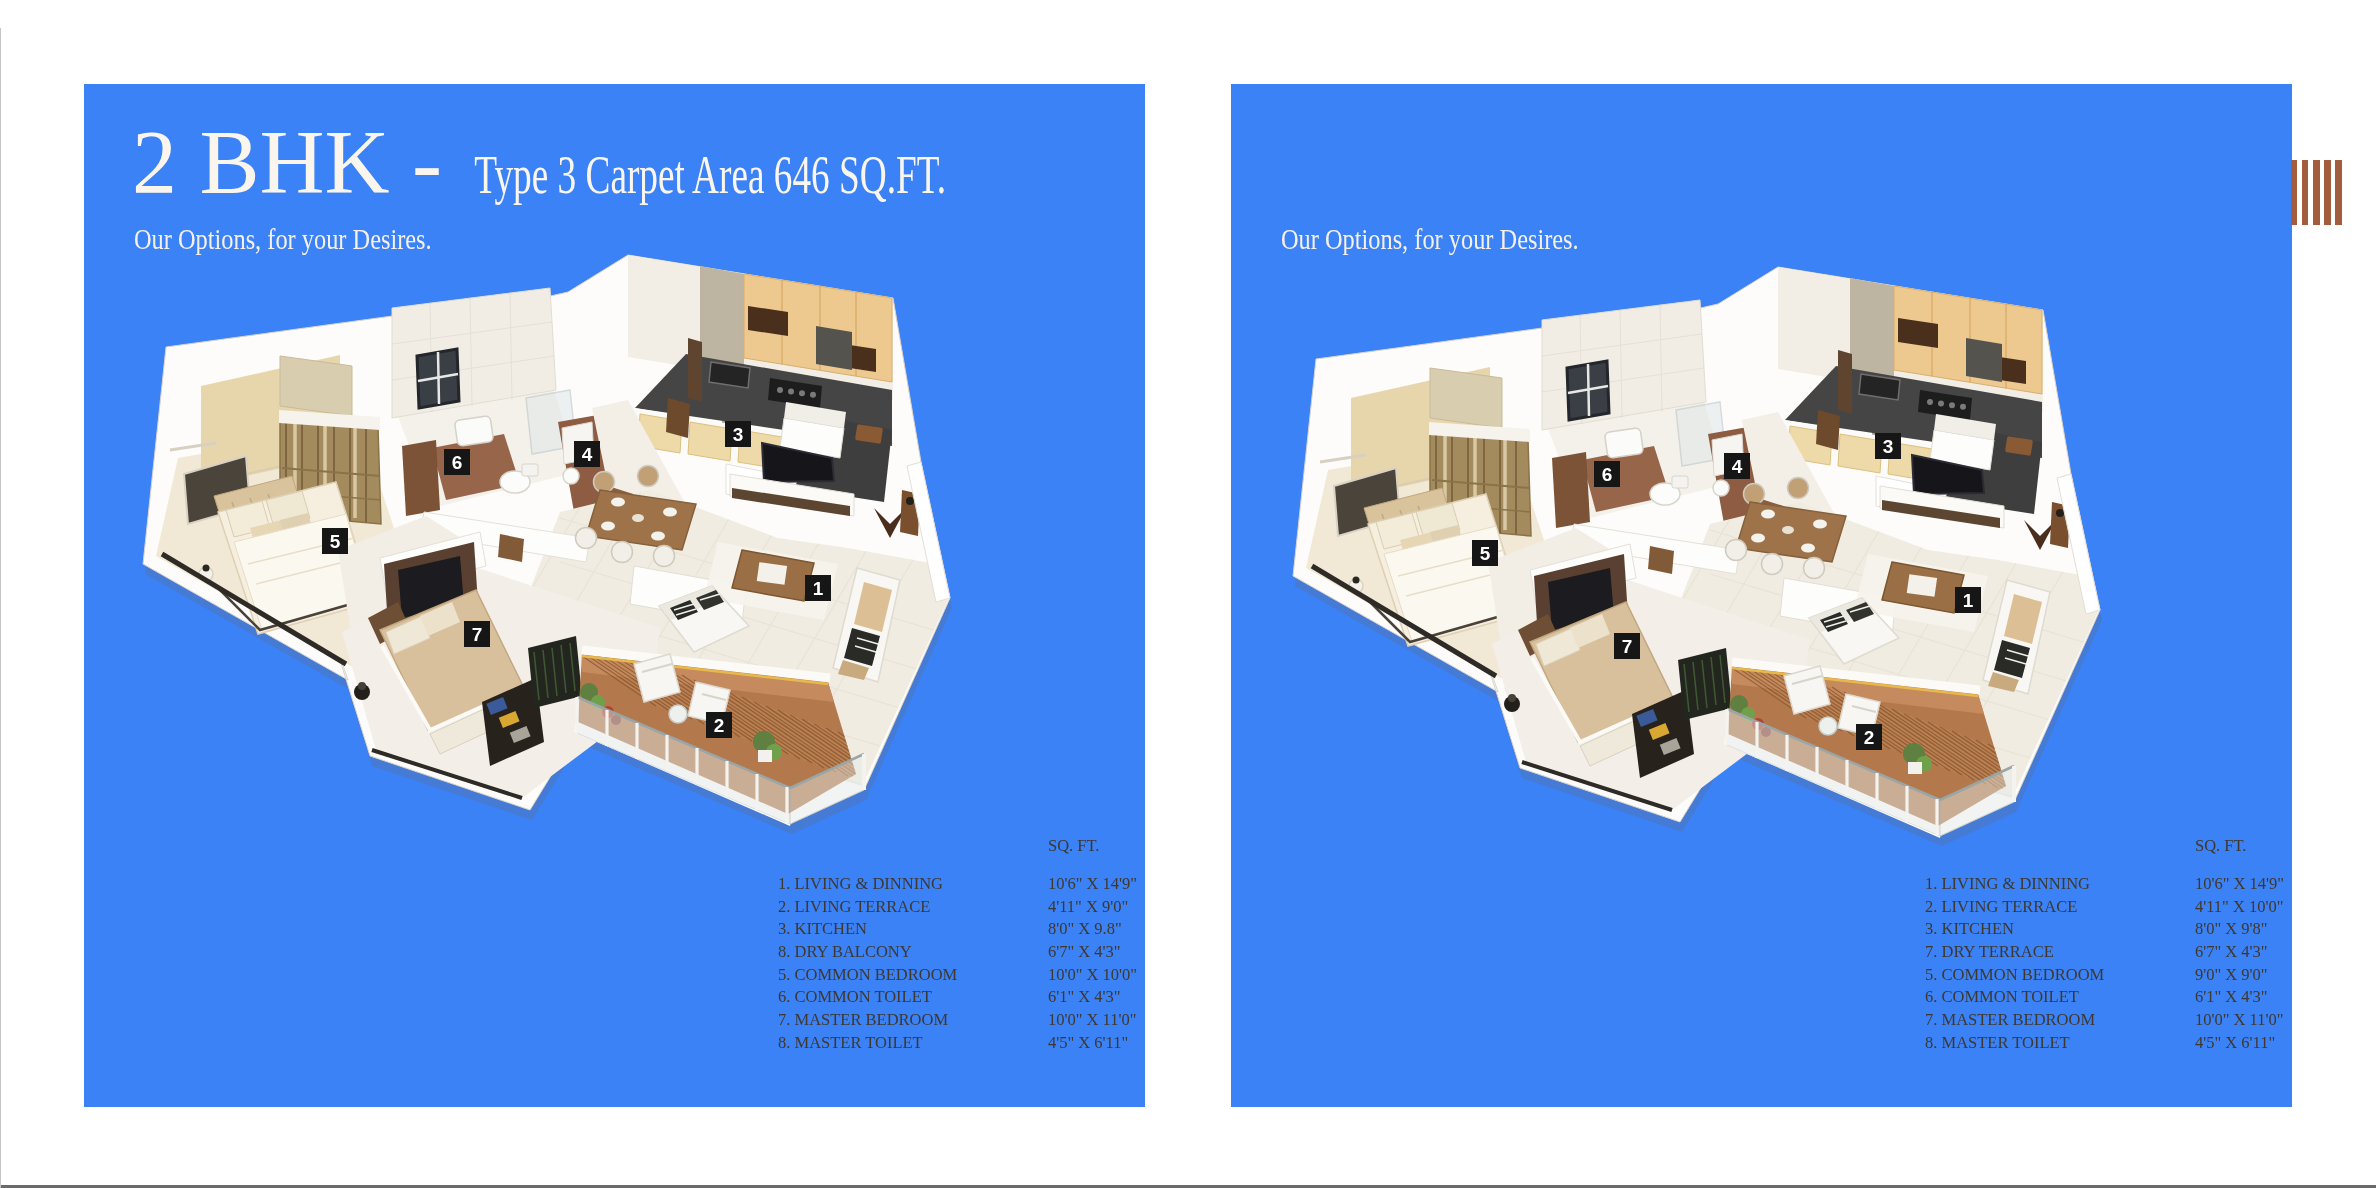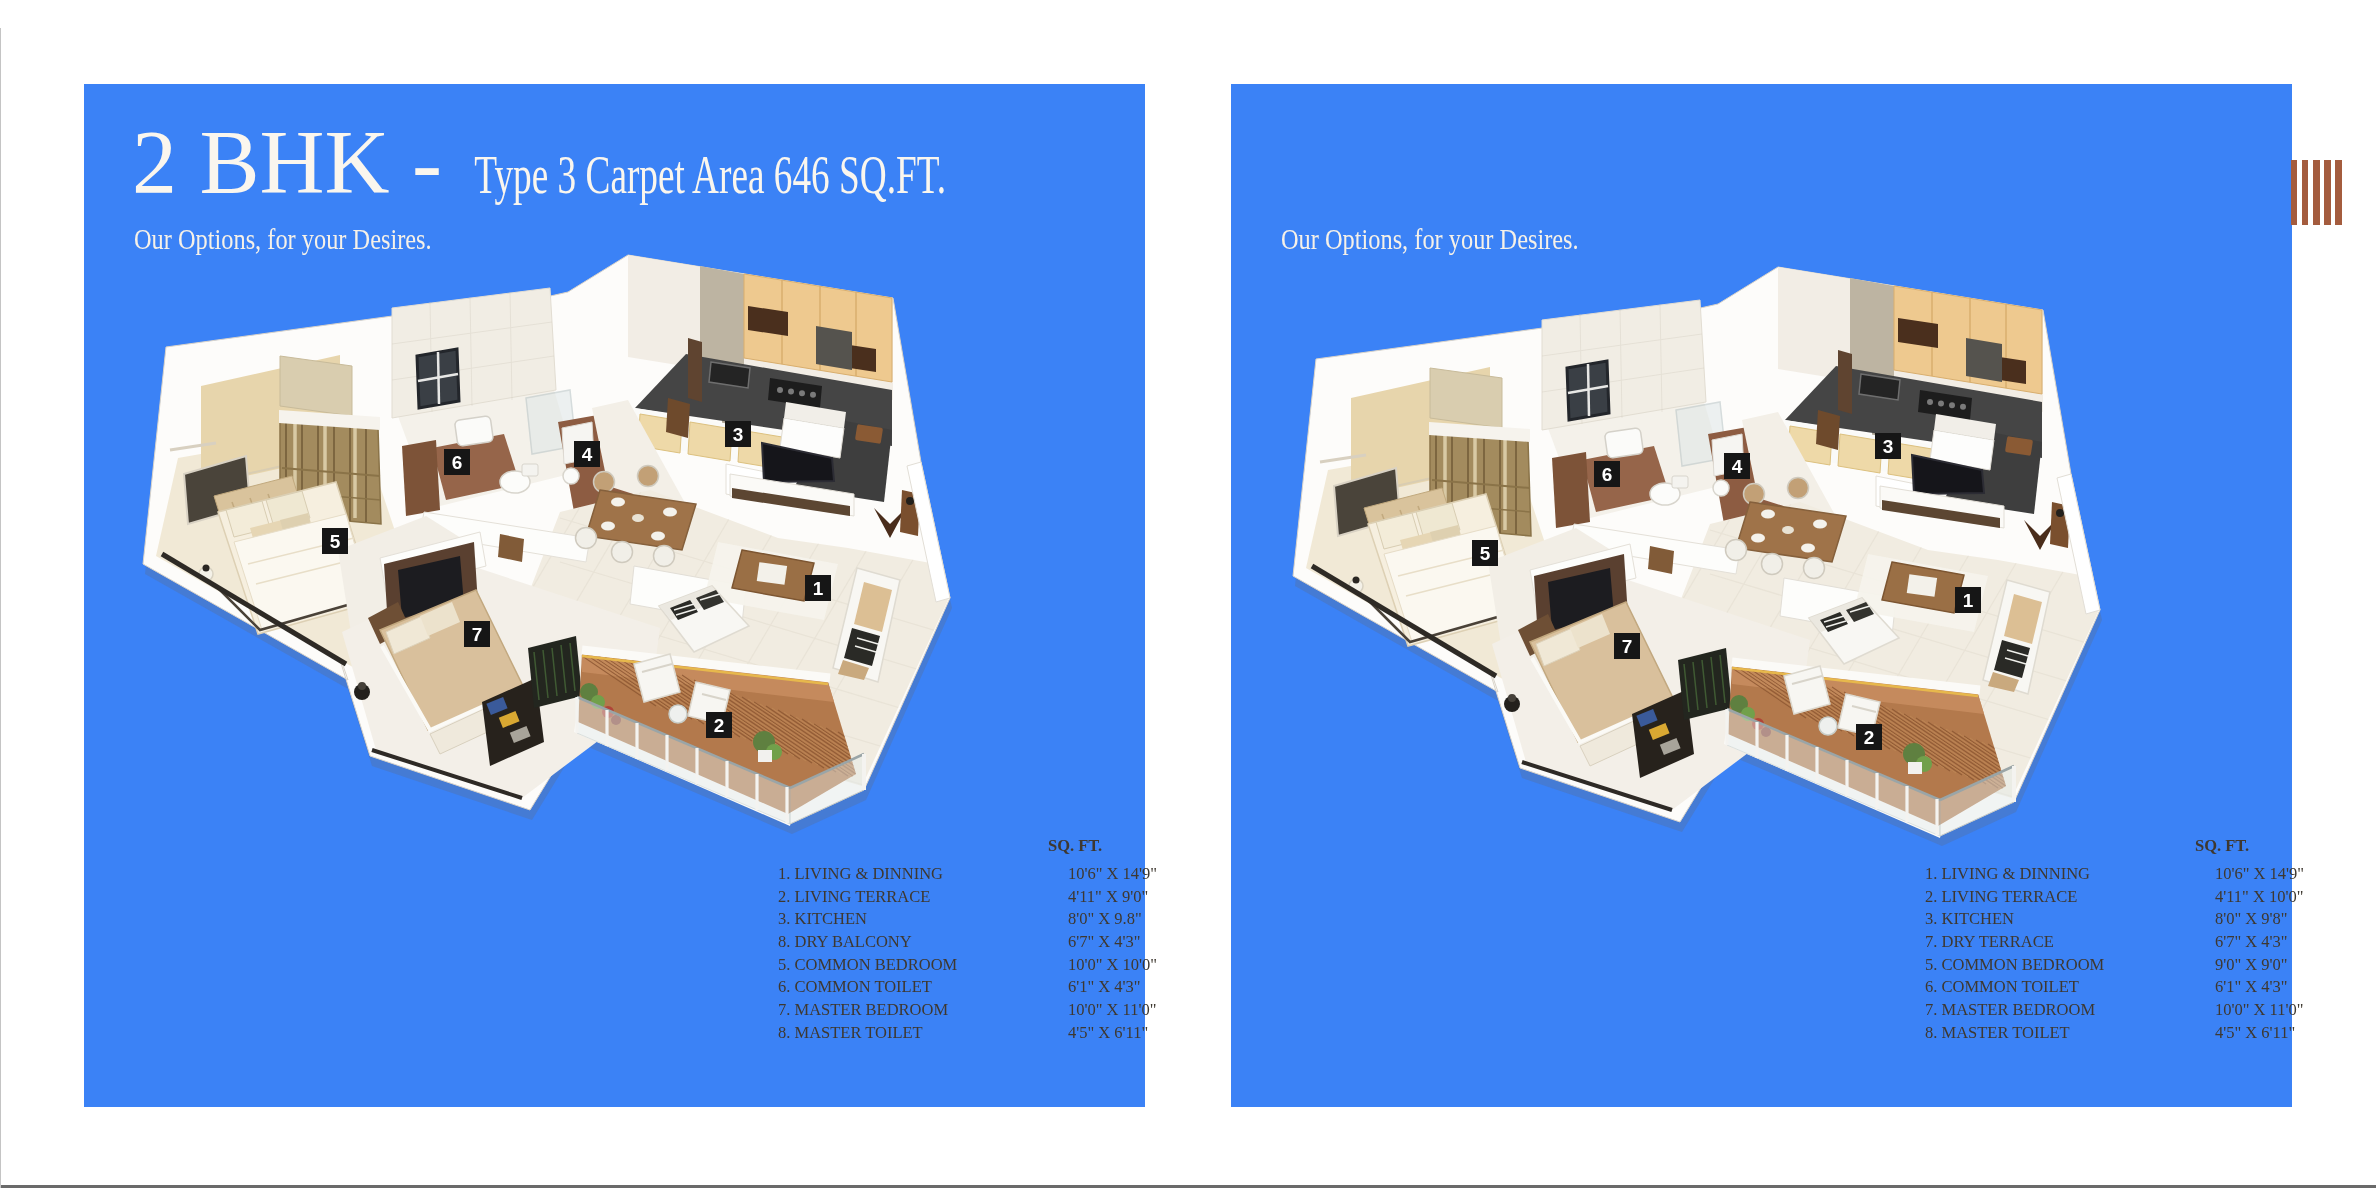--- a/index.html
+++ b/index.html
@@ -3,22 +3,22 @@
 <meta charset="utf-8">
 <style>
   html,body { margin:0; padding:0; background:#ffffff; width:2376px; height:1188px; overflow:hidden; }
   body { position:relative; font-family:"Liberation Serif", serif; }
   .panel { position:absolute; top:84px; width:1061px; height:1023px; background:#3b82f6; }
   .title { position:absolute; left:48px; top:27px; color:#faf6ee; white-space:nowrap; }
   .title .big { font-size:90px; }
   .title .small { font-size:54px; display:inline-block; transform:scaleX(0.69); transform-origin:0 100%; }
   .subtitle { position:absolute; left:50px; top:139px; color:#f6f1e8; font-size:29px; display:inline-block; transform:scaleX(0.84); transform-origin:0 0; }
   .legend { position:absolute; left:694px; top:752px; width:360px; color:#3e3830; font-size:16.5px; }
-  .lhead { padding-left:270px; margin-bottom:8px;font-weight:bold; }
-  .lrow { display:flex; height:22.7px;gap:20px; }
+  .lhead { padding-left:270px; margin-bottom:18px; }
+  .lrow { display:flex; height:22.7px; }
   .lname { flex:0 0 186px; }
   .ldim { flex:1; padding-left:84px; white-space:nowrap; }
   .stripes { position:absolute; left:2291px; top:160px; width:51px; height:65px;
      background:repeating-linear-gradient(90deg,#a45c3e 0,#a45c3e 6.4px,#ffffff 6.4px,#ffffff 11.1px); }
   .pageedge-b { position:absolute; left:0; top:1185px; width:2376px; height:3px; background:#6a6a6a; }
   .pageedge-l { position:absolute; left:0px; top:28px; width:1px; height:1160px; background:#c4c4c4; }
 </style>
 </head>
 <body>
 

